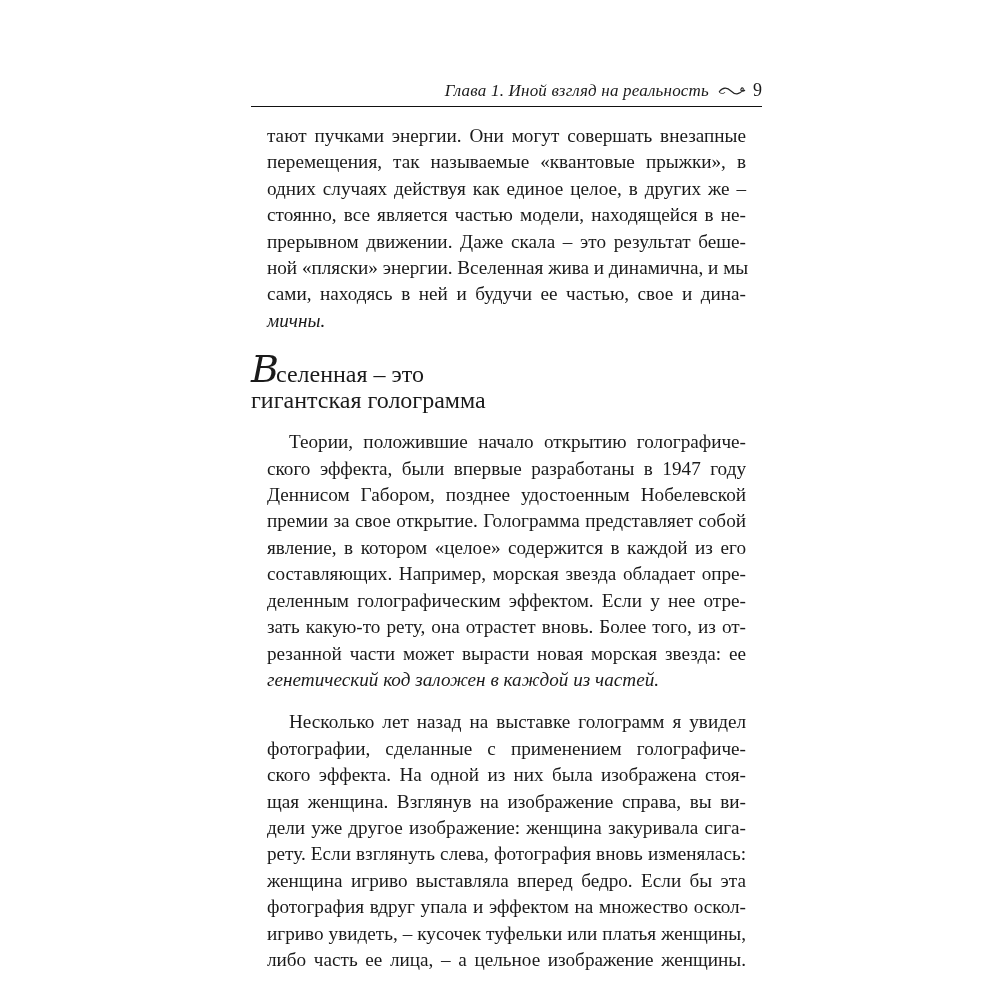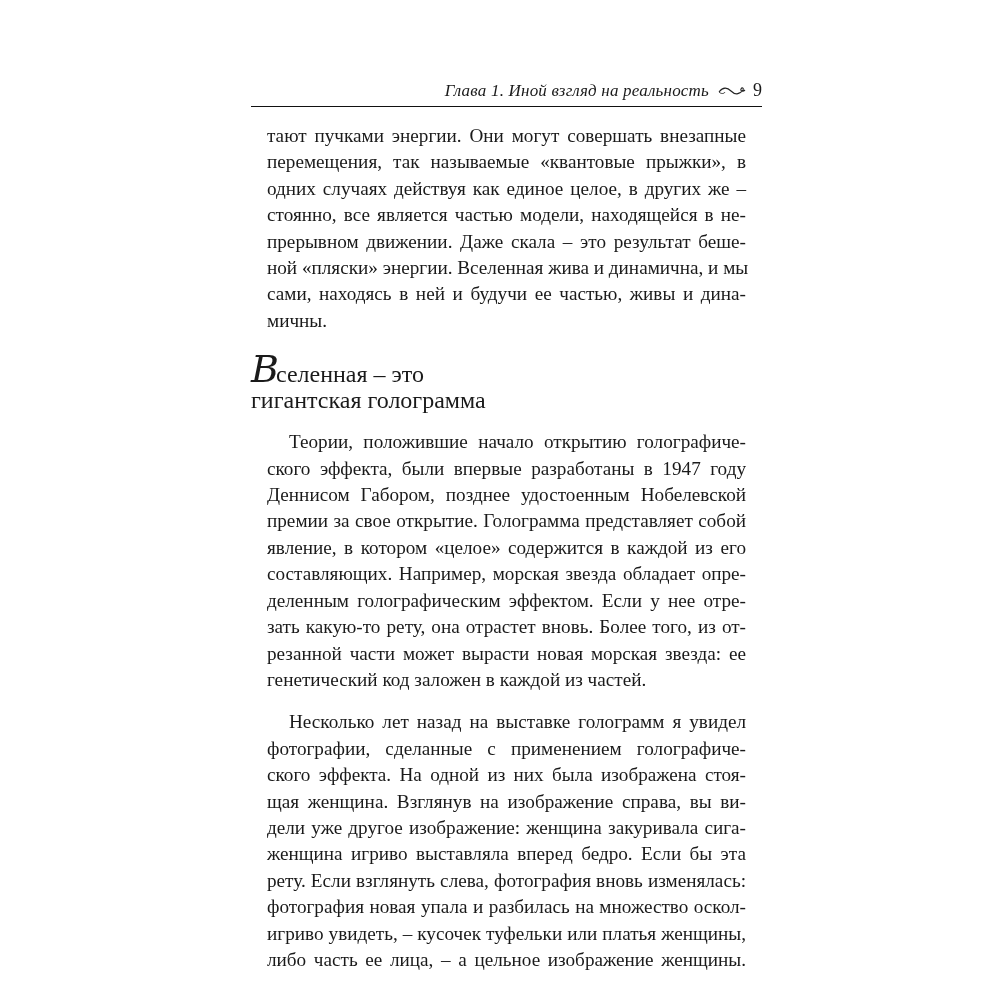--- a/index.html
+++ b/index.html
@@ -42,21 +42,21 @@
     }
     .body-text {
       margin-top: 14px;
       font-size: 19.2px;
       line-height: 26.4px;
       text-align: justify;
       text-align-last: left;
     }
     .body-text p { margin: 16px; }
     .line { display: block; text-align: justify; text-align-last: justify; white-space: nowrap; }
-    .line.last { text-align-last: left; }
+    .line.last { text-align-last: left; font-style: italic; }
     .indent { text-indent: 22px; }
     .heading {
       text-align: center;
       margin: 22px 0 14px 0;
       font-size: 24px;
       line-height: 26px;
     }
     .heading .drop {
       font-family: "DejaVu Serif", serif;
       font-style: italic;
@@ -84,21 +84,21 @@
 
   <div class="body-text">
 
     <p>
       <span class="line">тают пучками энергии. Они могут совершать внезапные</span>
       <span class="line">перемещения, так называемые «квантовые прыжки», в</span>
       <span class="line">одних случаях действуя как единое целое, в других же –</span>
       <span class="line">стоянно, все является частью модели, находящейся в не-</span>
       <span class="line">прерывном движении. Даже скала – это результат беше-</span>
       <span class="line">ной «пляски» энергии. Вселенная жива и динамична, и мы</span>
-      <span class="line">сами, находясь в ней и будучи ее частью, живы и дина-</span>
+      <span class="line">сами, находясь в ней и будучи ее частью, свое и дина-</span>
       <span class="line last">мичны.</span>
     </p>
 
     <div class="heading">
       <div><span class="drop">В</span><span>селенная – это</span></div>
       <div>гигантская голограмма</div>
     </div>
 
     <p>
       <span class="line indent">Теории, положившие начало открытию голографиче-</span>
@@ -112,22 +112,22 @@
       <span class="line">резанной части может вырасти новая морская звезда: ее</span>
       <span class="line last">генетический код заложен в каждой из частей.</span>
     </p>
 
     <p>
       <span class="line indent">Несколько лет назад на выставке голограмм я увидел</span>
       <span class="line">фотографии, сделанные с применением голографиче-</span>
       <span class="line">ского эффекта. На одной из них была изображена стоя-</span>
       <span class="line">щая женщина. Взглянув на изображение справа, вы ви-</span>
       <span class="line">дели уже другое изображение: женщина закуривала сига-</span>
+      <span class="line">рету. Если взглянуть слева, фотография вновь изменялась:</span>
       <span class="line">женщина игриво выставляла вперед бедро. Если бы эта</span>
-      <span class="line">рету. Если взглянуть слева, фотография вновь изменялась:</span>
-      <span class="line">фотография новая упала и разбилась на множество оскол-</span>
+      <span class="line">фотография вдруг упала и эффектом на множество оскол-</span>
       <span class="line">игриво увидеть, – кусочек туфельки или платья женщины,</span>
       <span class="line">либо часть ее лица, – а цельное изображение женщины.</span>
 
     </p>
 
   </div>
 </div>
 
 </body></html>

